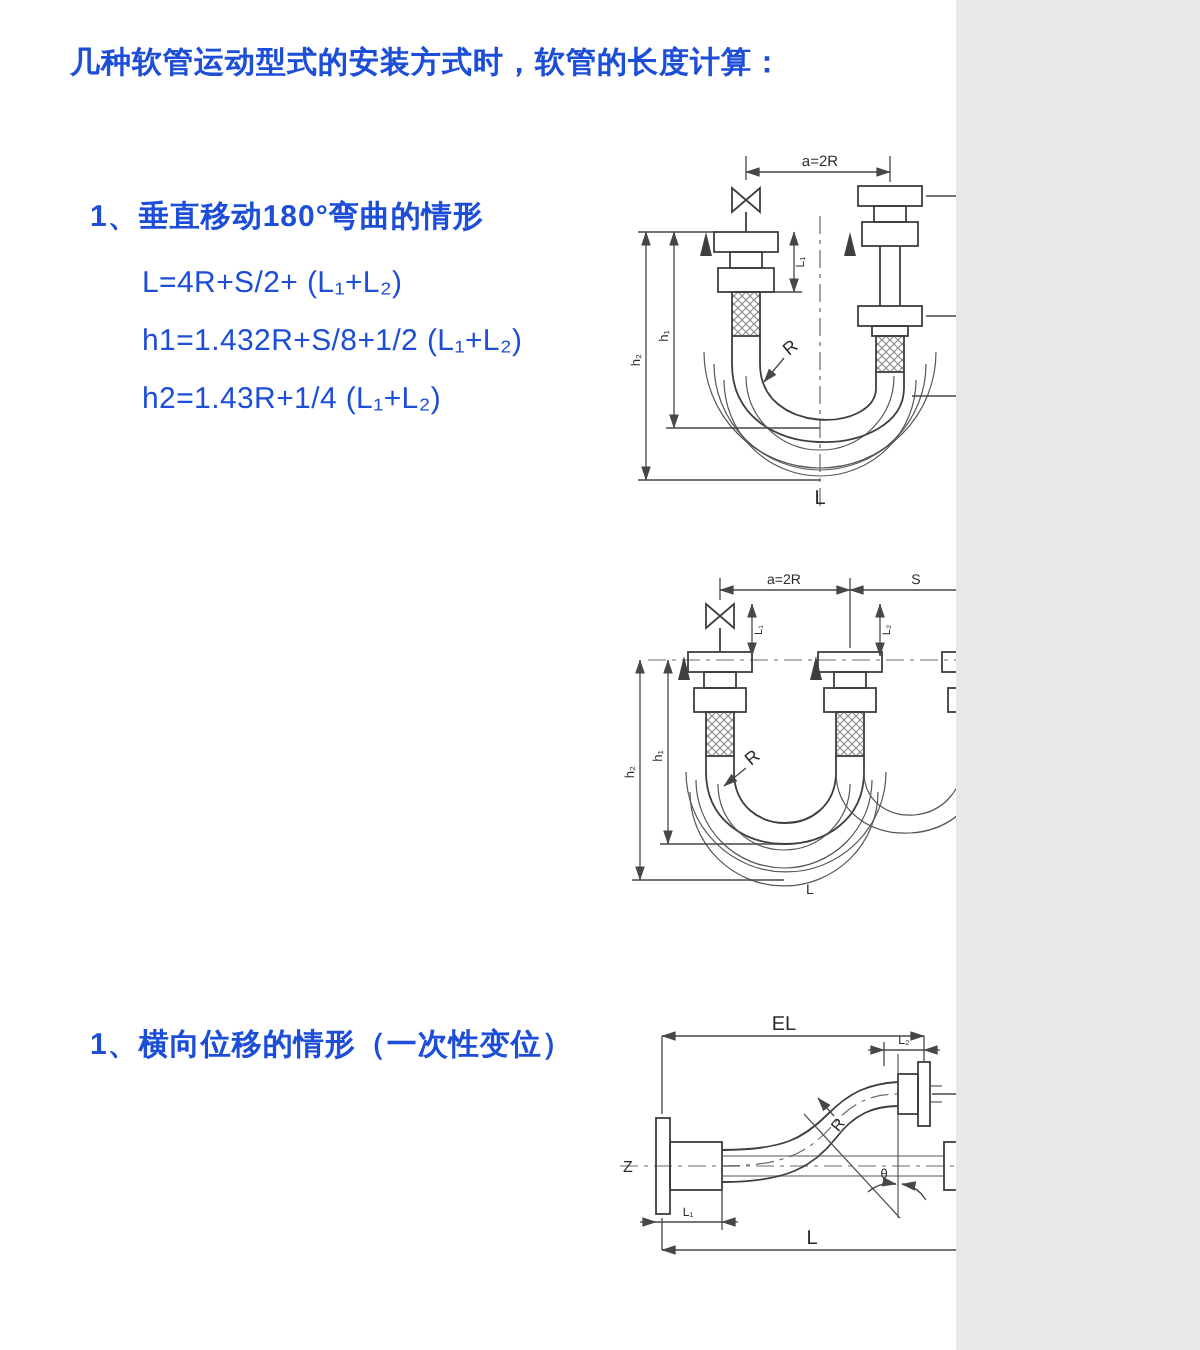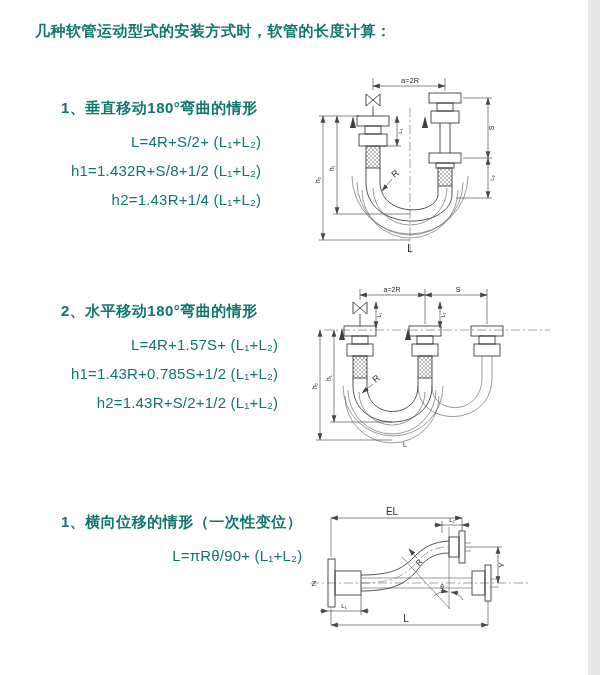--- a/index.html
+++ b/index.html
@@ -1,29 +1,29 @@
 <!DOCTYPE html>
 <html><head>
 <meta charset="utf-8">
 <style>
   html,body{margin:0;padding:0;background:#e8e8e8;}
   .page{
-    position:relative;width:588px;height:675px;background:#ffffff;
-    font-family:"Liberation Sans",sans-serif;color:#0f766e;overflow:hidden;
+    position:relative;width:478px;height:675px;background:#ffffff;
+    font-family:"Liberation Sans",sans-serif;color:#1d4ed8;overflow:hidden;
   }
   .title{
     position:absolute;left:35px;top:22px;font-size:15px;font-weight:bold;
     letter-spacing:.5px;white-space:nowrap;
   }
   .sec{position:absolute;left:45px;}
   .sec h2{
-    margin:0 0 9px 16px;font-size:15px;font-weight:bold;letter-spacing:.5px;white-space:nowrap;
+    margin:0 0 9px 0;font-size:15px;font-weight:bold;letter-spacing:.5px;white-space:nowrap;
   }
   .formula{
-    margin-left:26px;font-size:15px;line-height:29px;white-space:nowrap;letter-spacing:.2px;text-align:right;
+    margin-left:26px;font-size:15px;line-height:29px;white-space:nowrap;letter-spacing:.2px;
   }
   .diag{position:absolute;}
   
   .ln{stroke:#3f3f3f;stroke-width:.9;fill:none;}
   .thin{stroke:#575757;stroke-width:.6;fill:none;}
   .cl{stroke:#6a6a6a;stroke-width:.6;fill:none;stroke-dasharray:9 3 2 3;}
   .dim{stroke:#474747;stroke-width:.65;fill:none;}
   .solid{fill:#3f3f3f;stroke:none;}
   .dimtxt{fill:#2a2a2a;font-family:"Liberation Sans",sans-serif;}
 </style>
@@ -34,30 +34,23 @@
 
   <div class="title">几种软管运动型式的安装方式时，软管的长度计算：</div>
 
   <div class="sec" style="top:99px">
     <h2>1、垂直移动180°弯曲的情形</h2>
     <div class="formula">L=4R+S/2+ (L₁+L₂)</div>
     <div class="formula">h1=1.432R+S/8+1/2 (L₁+L₂)</div>
     <div class="formula">h2=1.43R+1/4 (L₁+L₂)</div>
   </div>
 
-  <div class="sec" style="top:302px">
-    <h2>2、水平移动180°弯曲的情形</h2>
-    <div class="formula">L=4R+1.57S+ (L₁+L₂)</div>
-    <div class="formula">h1=1.43R+0.785S+1/2 (L₁+L₂)</div>
-    <div class="formula">h2=1.43R+S/2+1/2 (L₁+L₂)</div>
-  </div>
 
   <div class="sec" style="top:513px">
     <h2>1、横向位移的情形（一次性变位）</h2>
-    <div class="formula">L=πRθ/90+ (L₁+L₂)</div>
   </div>
 
   <svg class="diag" style="left:313px;top:70px" width="252" height="190" viewBox="0 0 252 190">
     <defs>
       <marker id="m1" viewBox="0 0 10 10" refX="8.5" refY="5" markerWidth="8" markerHeight="8" markerUnits="userSpaceOnUse" orient="auto-start-reverse">
         <path d="M0,2 L9,5 L0,8 Z" fill="#474747"></path>
       </marker>
       <pattern id="ph1" width="4" height="4" patternUnits="userSpaceOnUse">
         <path d="M0,0 L4,4 M4,0 L0,4" stroke="#8a8a8a" stroke-width="0.6"></path>
       </pattern>

